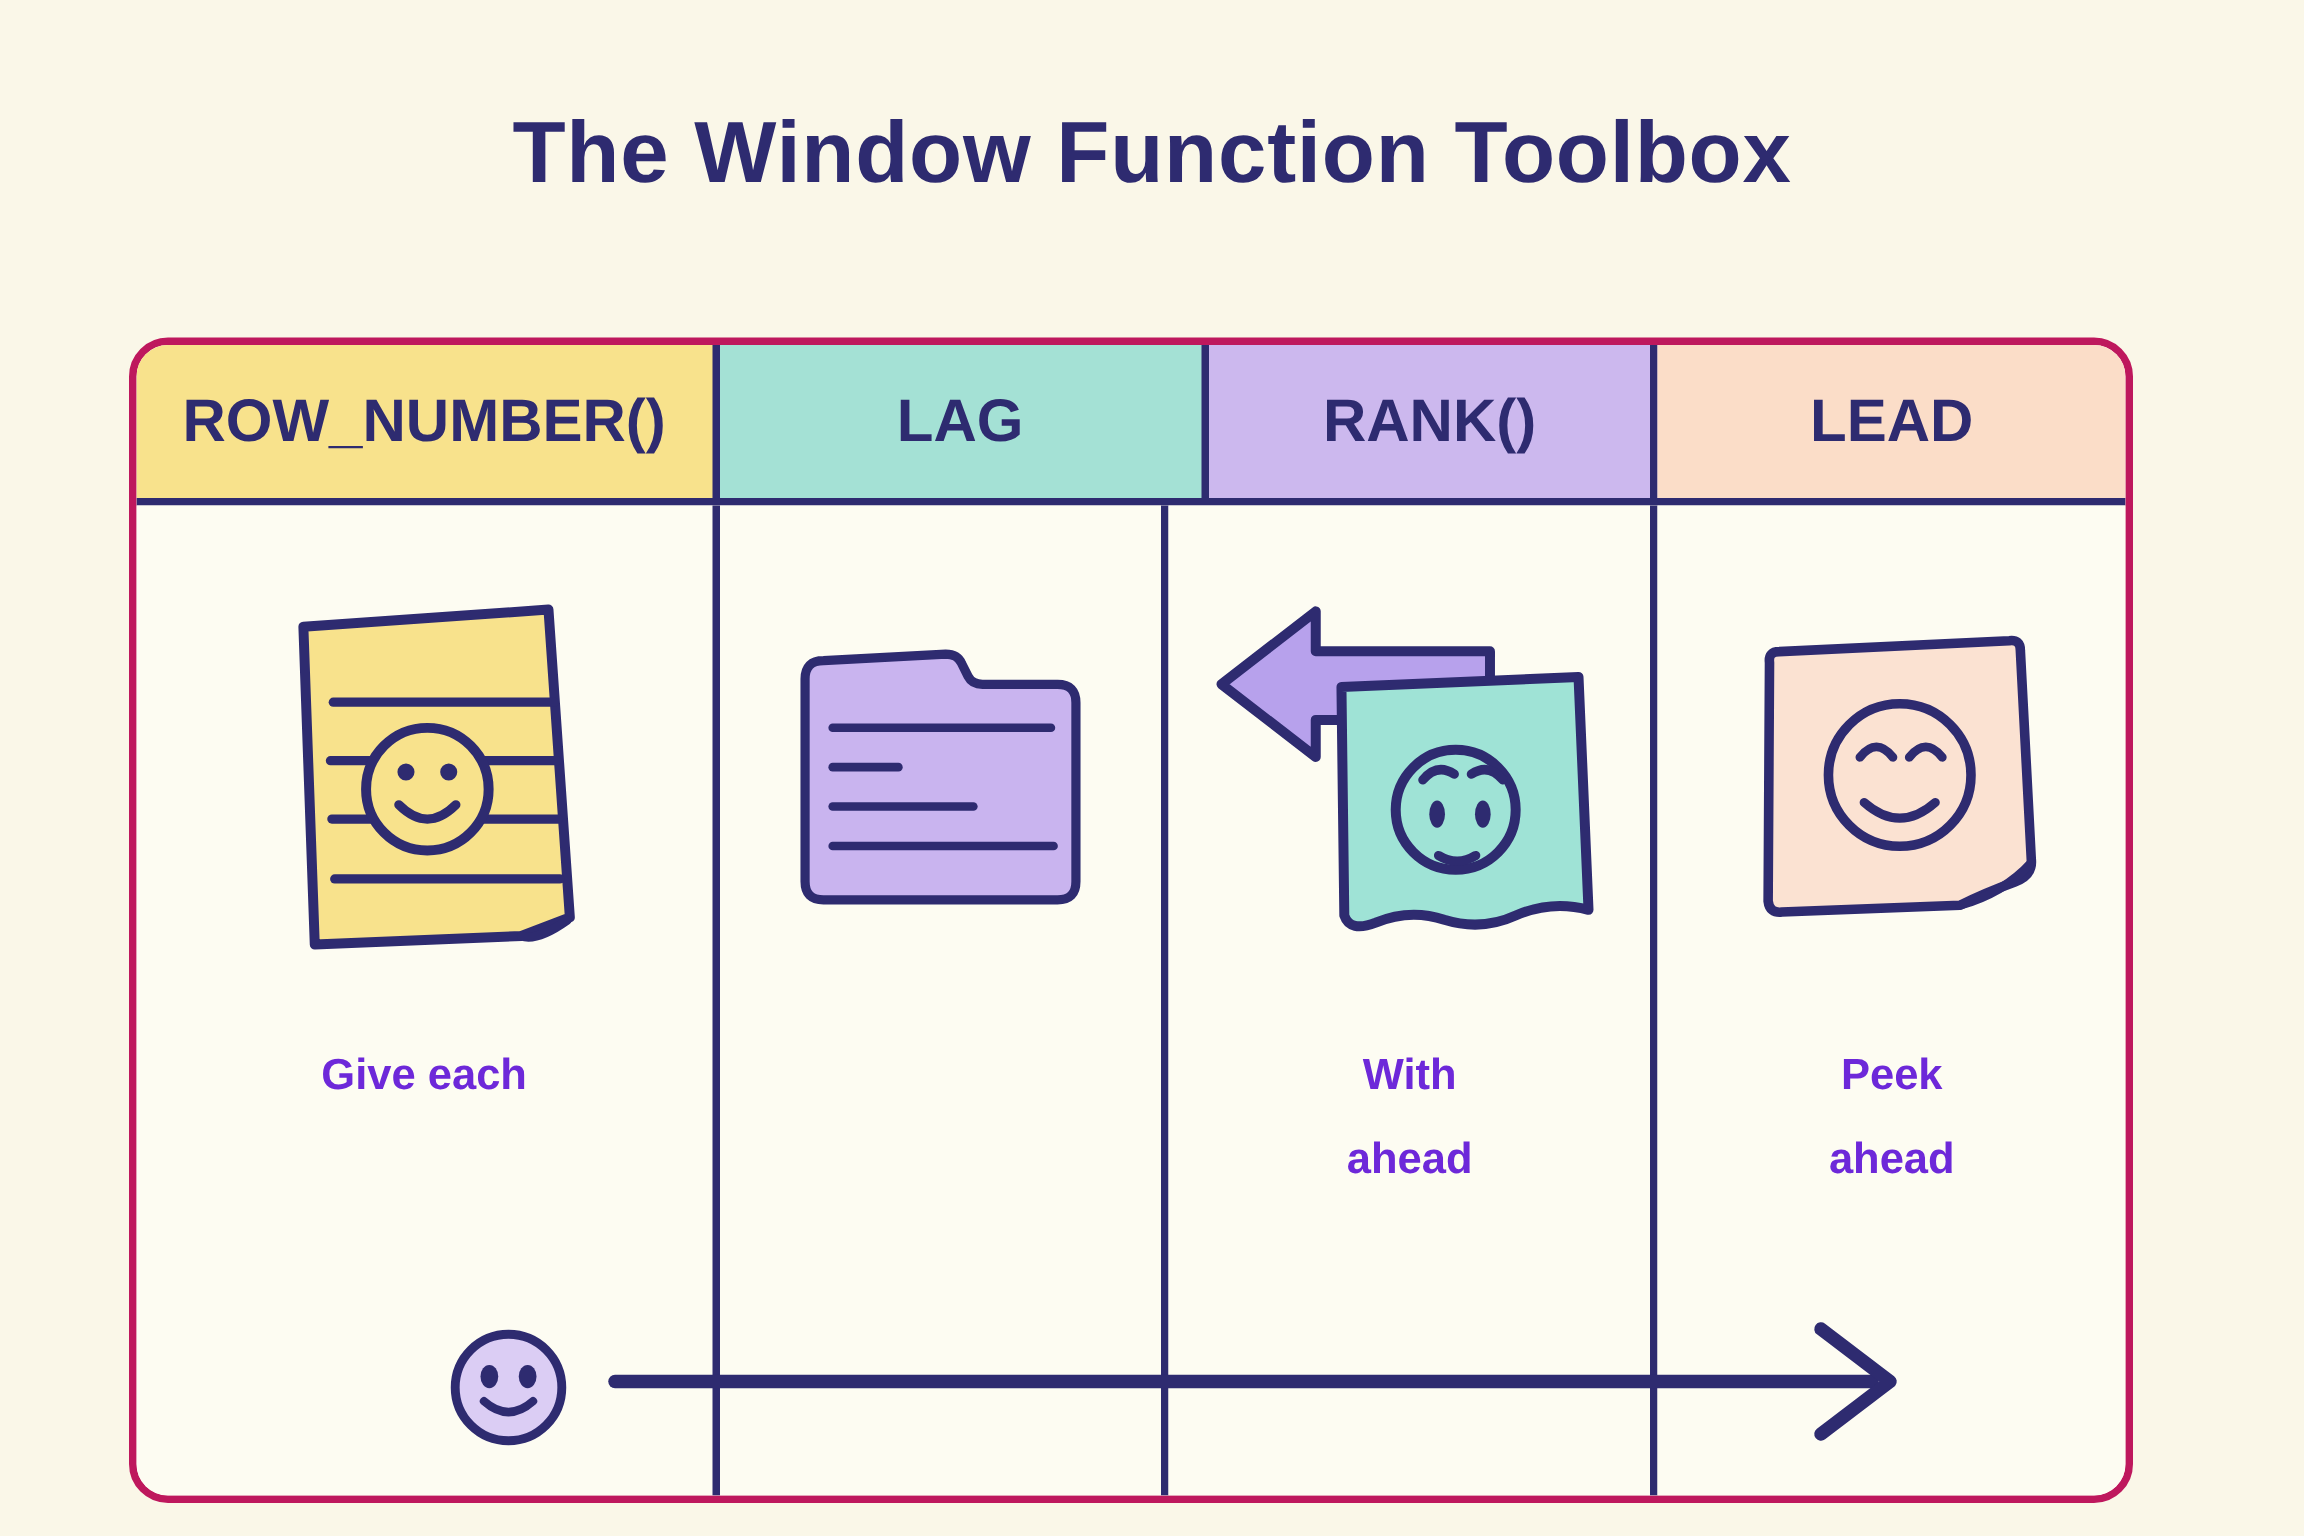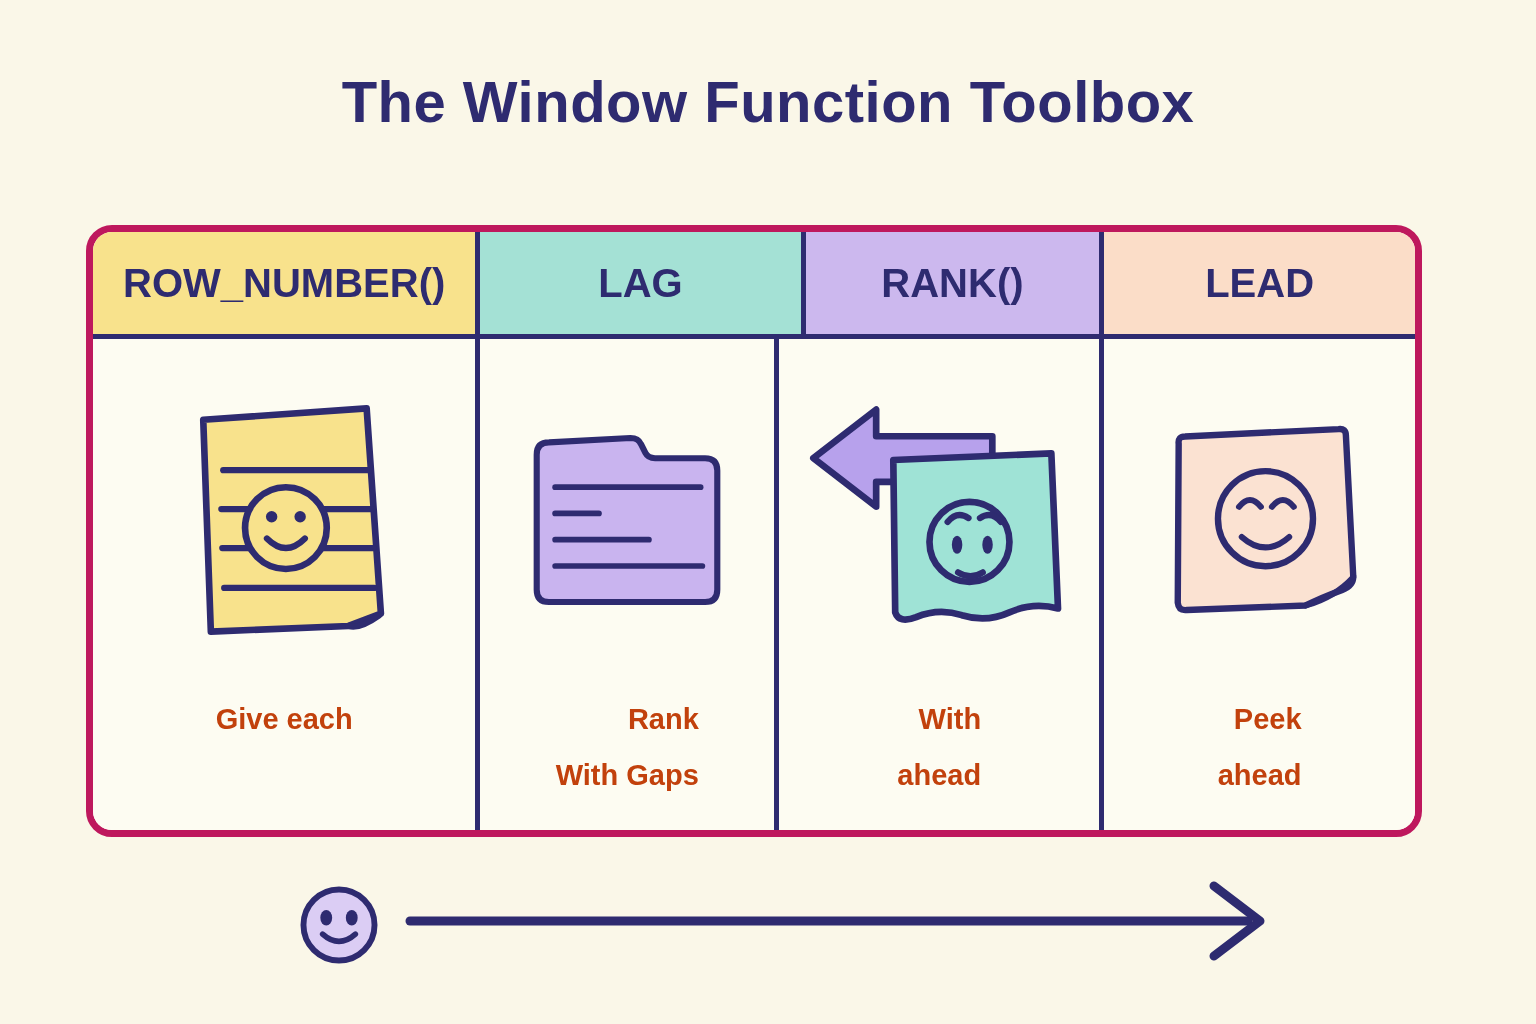--- a/index.html
+++ b/index.html
@@ -12,23 +12,23 @@
     position:relative;width:1536px;height:1024px;
     background:#faf7e8;
   }
   .page-title{
     position:absolute;top:68px;left:0;width:100%;
     margin:0;text-align:center;
     font-size:58px;font-weight:bold;letter-spacing:0.5px;
     color:#2e2b70;
   }
   .toolbox-table{
-    position:absolute;left:86px;top:225px;width:1336px;height:612px;
+    position:absolute;left:86px;top:225px;width:1336px;height:777px;
     box-sizing:border-box;
-    border:7px solid #be185d;border-radius:26px;
+    border:5px solid #be185d;border-radius:26px;
     overflow:hidden;
     display:flex;flex-direction:column;
     background:#fdfcf2;
   }
   .header-row{display:flex;height:102px;flex:none;border-bottom:5px solid #2e2b70;}
   .hcell{
     display:flex;align-items:center;justify-content:center;
     font-size:40px;font-weight:bold;color:#2e2b70;
     box-sizing:border-box;border-right:5px solid #2e2b70;
   }
@@ -39,22 +39,22 @@
     background:#fdfcf2;
     display:flex;flex-direction:column;align-items:center;
   }
   .bcell.last{border-right:none;}
   .w0{width:29.3%;} .w1{width:22.6%;} .w2{width:24.6%;} .w3{width:23.5%;}
   .icon-box{
     height:262px;margin-top:50px;
     display:flex;align-items:center;justify-content:center;
   }
   .caption{
-    margin-top:40px;text-align:right;
-    font-size:29px;font-weight:bold;color:#c2410c;line-height:56px;
+    margin-top:40px;text-align:center;
+    font-size:29px;font-weight:bold;color:#6d28d9;line-height:56px;
   }
   .footer-smiley{position:absolute;left:298px;top:884px;}
   .timeline-arrow{position:absolute;left:402px;top:879px;}
   svg .outline{stroke:#2e2b70;stroke-width:7;stroke-linejoin:round;stroke-linecap:round;}
   svg .thin{stroke:#2e2b70;stroke-width:6.5;stroke-linecap:round;fill:none;}
   svg .fillnavy{fill:#2e2b70;}
 </style>
 </head>
 <body>
 
@@ -96,24 +96,20 @@
       <div class="bcell w1">
         <div class="icon-box">
           <svg width="214" height="206" viewBox="0 0 244 235">
             <path class="outline" d="M33,29 L126,24 Q135,24 138,31 L143,41 Q146,47 154,47 L211,47 Q225,47 225,61
                      L225,197 Q225,211 211,211 L33,211 Q19,211 19,197 L19,43 Q19,29 33,29 Z" style="fill: rgb(201, 180, 239);"></path>
             <line class="thin" x1="40" y1="80" x2="206" y2="80"></line>
             <line class="thin" x1="40" y1="110" x2="90" y2="110"></line>
             <line class="thin" x1="40" y1="140" x2="147" y2="140"></line>
             <line class="thin" x1="40" y1="170" x2="208" y2="170"></line>
           </svg>
-        </div>
-        <div class="caption">
-          <div>Rank</div>
-          <div>With Gaps</div>
         </div>
       </div>
 
       <div class="bcell w2">
         <div class="icon-box">
           <svg width="278" height="246" viewBox="0 0 292 258">
             <polygon class="outline" points="14,64 80,13 80,41 202,41 202,89 80,89 80,115" style="fill: rgb(183, 161, 236);"></polygon>
             <g>
               <path class="outline" d="M98,66 L264,59 L271,222 Q245,215 220,226 Q196,237 170,229
                        Q146,221 122,231 Q104,238 100,226 Z" style="fill: rgb(159, 227, 214);"></path>

